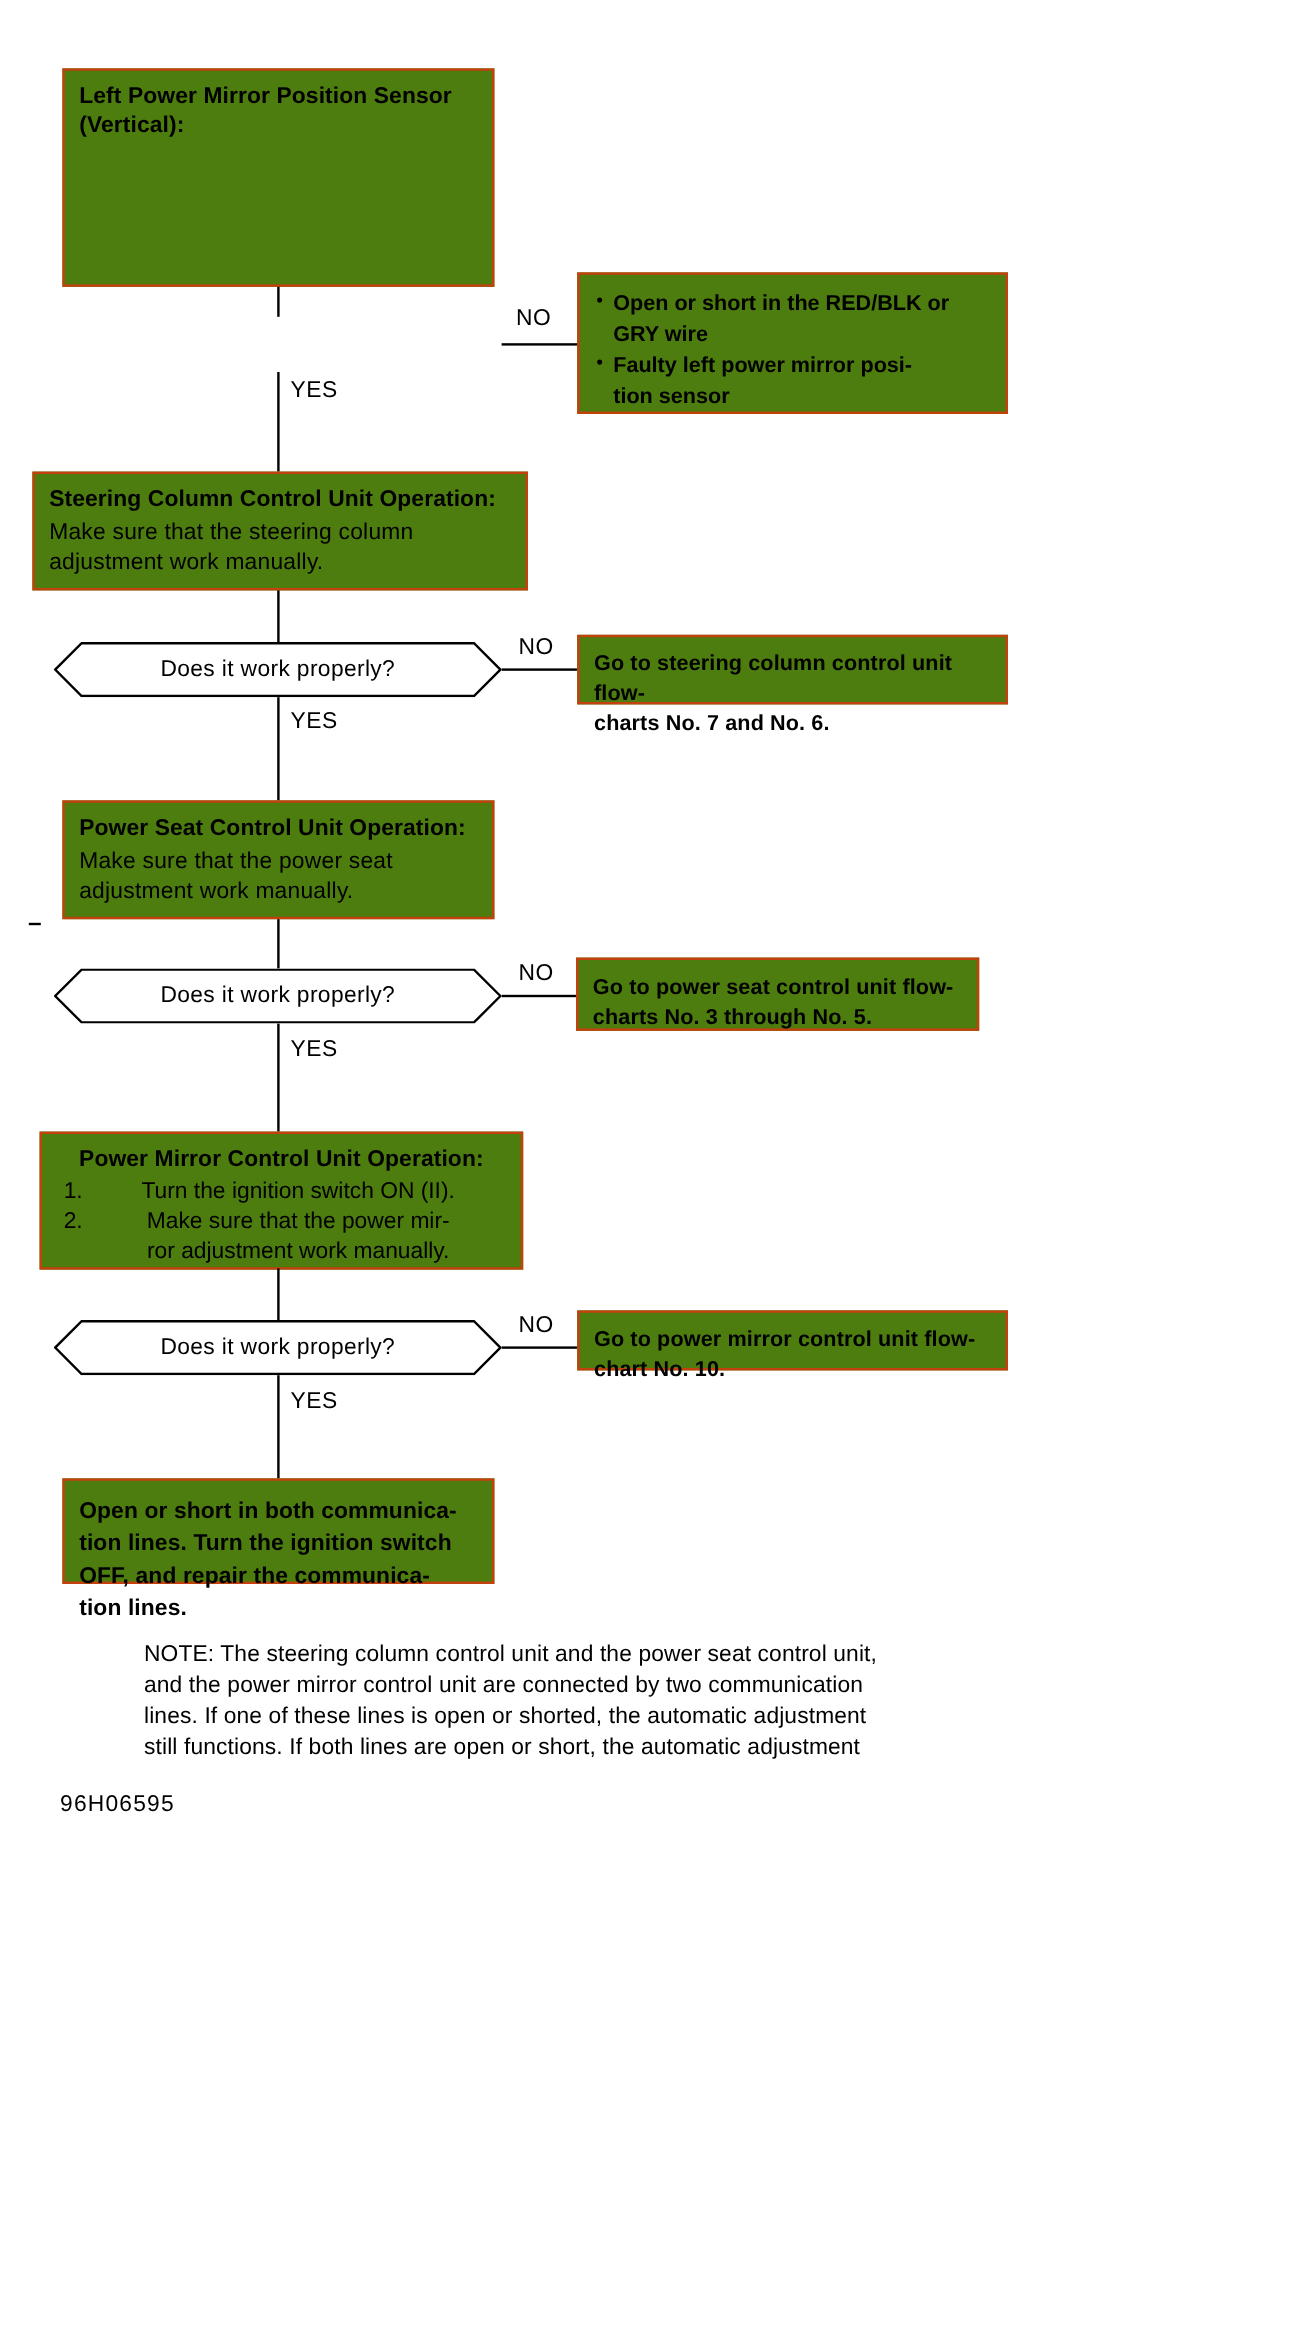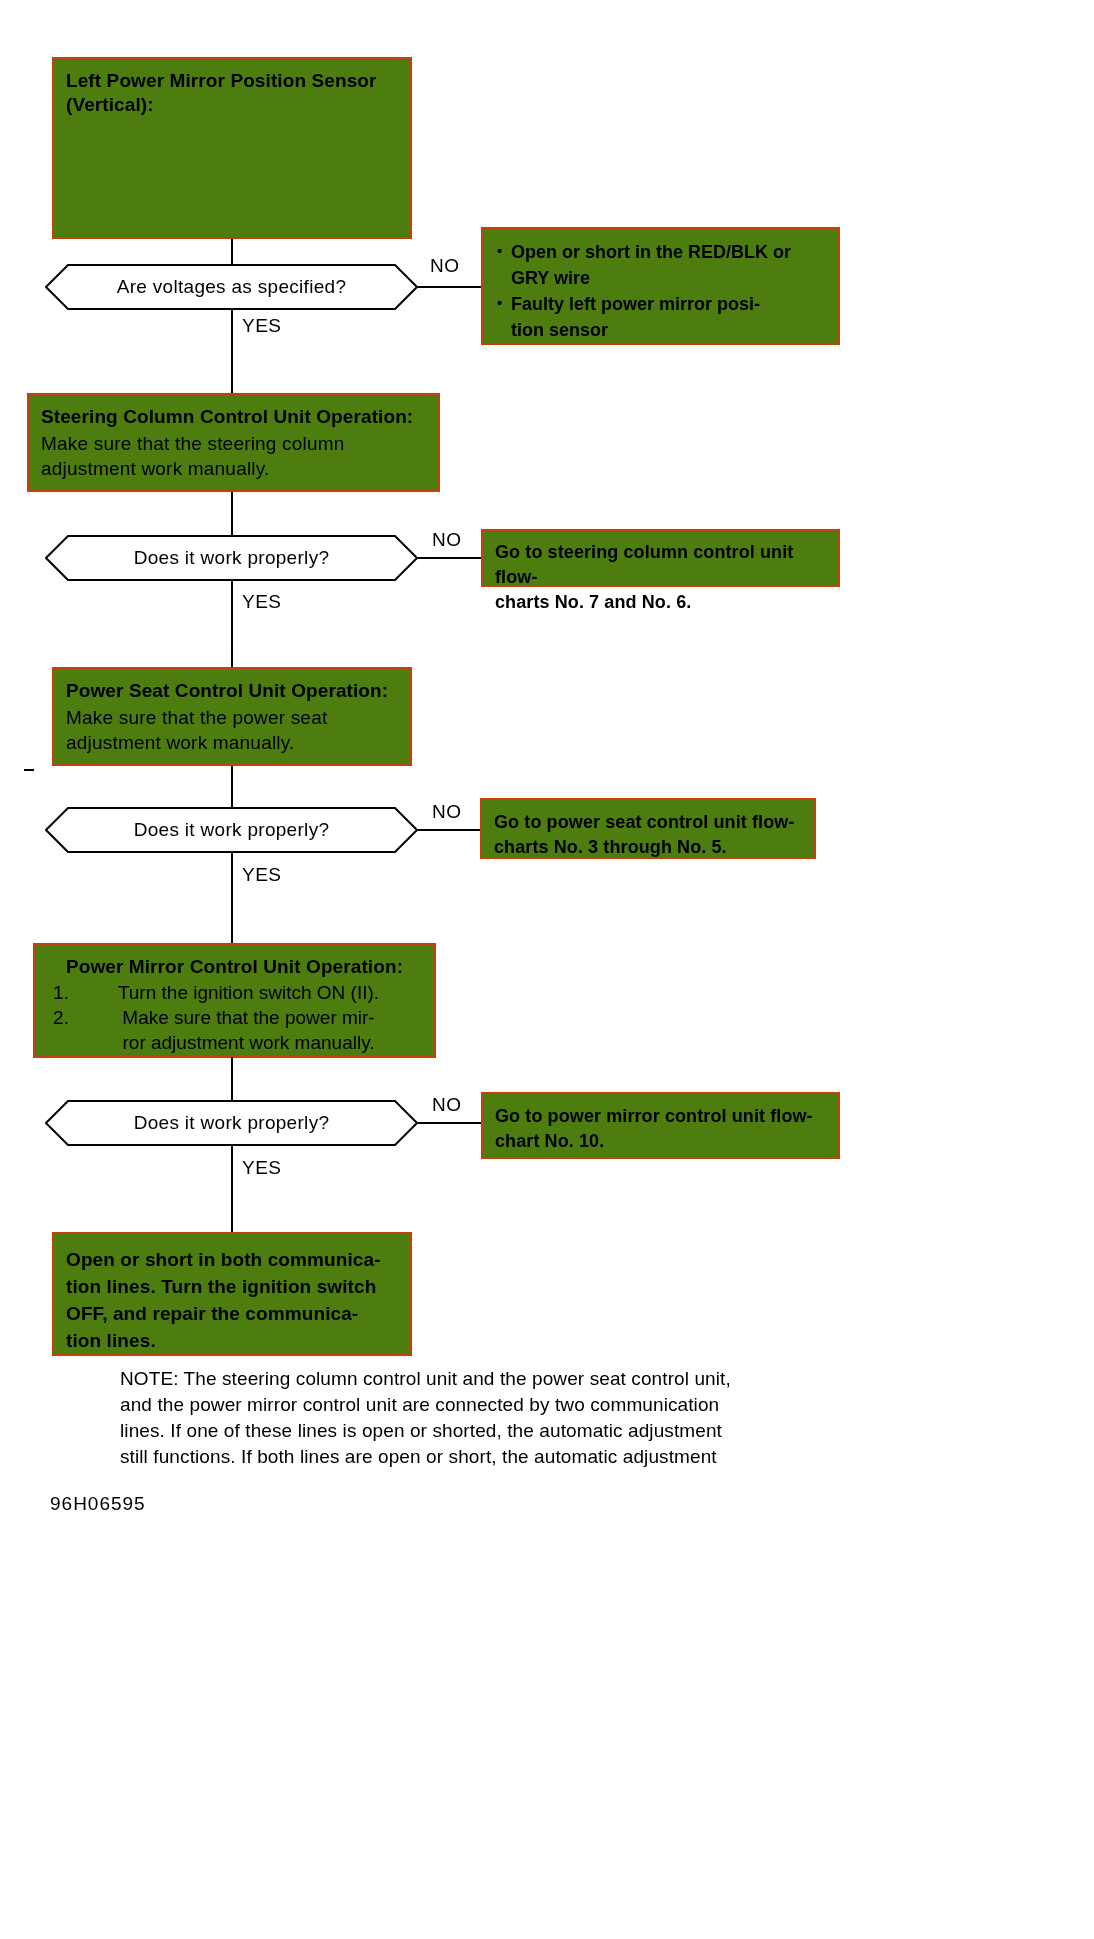--- a/index.html
+++ b/index.html
@@ -116,26 +116,20 @@
 
 <div id="page">
 
   <div class="box" style="left:52px; top:57px; width:360px; height:182px;">
     <div class="b-title">Left Power Mirror Position Sensor</div>
     <div class="b-title">(Vertical):</div>
   </div>
 
   <div class="vline" style="left:231px; top:239px; height:25px;"></div>
 
-  <div class="diamond" style="left:45px; top:264px; width:373px; height:46px;">
-    <svg width="373" height="46" viewBox="0 0 373 46">
-      <polygon points="23,1 350,1 372,23 350,45 23,45 1,23" fill="#ffffff" stroke="#000000" stroke-width="2"></polygon>
-    </svg>
-    <div class="dlabel">Are voltages as specified?</div>
-  </div>
 
   <div class="hline" style="left:418px; top:286px; width:64px;"></div>
   <div class="edge-label" style="left:430px; top:255px;">NO</div>
 
   <div class="vline" style="left:231px; top:310px; height:83px;"></div>
   <div class="edge-label" style="left:242px; top:315px;">YES</div>
 
   <div class="box" style="left:481px; top:227px; width:359px; height:118px;">
     <ul class="bullets">
       <li>
@@ -236,28 +230,28 @@
     </svg>
     <div class="dlabel">Does it work properly?</div>
   </div>
 
   <div class="hline" style="left:418px; top:1122px; width:63px;"></div>
   <div class="edge-label" style="left:432px; top:1094px;">NO</div>
 
   <div class="vline" style="left:231px; top:1146px; height:86px;"></div>
   <div class="edge-label" style="left:242px; top:1157px;">YES</div>
 
-  <div class="box" style="left:481px; top:1092px; width:359px; height:67px; padding-top:10px;">
+  <div class="box" style="left:481px; top:1092px; width:359px; height:50px; padding-top:10px;">
     <div class="bold-body">
       <div>Go to power mirror control unit flow-</div>
       <div>chart No. 10.</div>
     </div>
   </div>
 
-  <div class="box" style="left:52px; top:1232px; width:360px; height:124px; padding-top:12px;">
+  <div class="box" style="left:52px; top:1232px; width:360px; height:88px; padding-top:12px;">
     <div class="bold-body" style="font-size:19px; line-height:27px;">
       <div>Open or short in both communica-</div>
       <div>tion lines. Turn the ignition switch</div>
       <div>OFF, and repair the communica-</div>
       <div>tion lines.</div>
     </div>
   </div>
 
   <div class="note" style="left:120px; top:1366px; width:720px;">
     <span class="nrow">NOTE:  The steering column control unit and the power seat control unit,</span>

